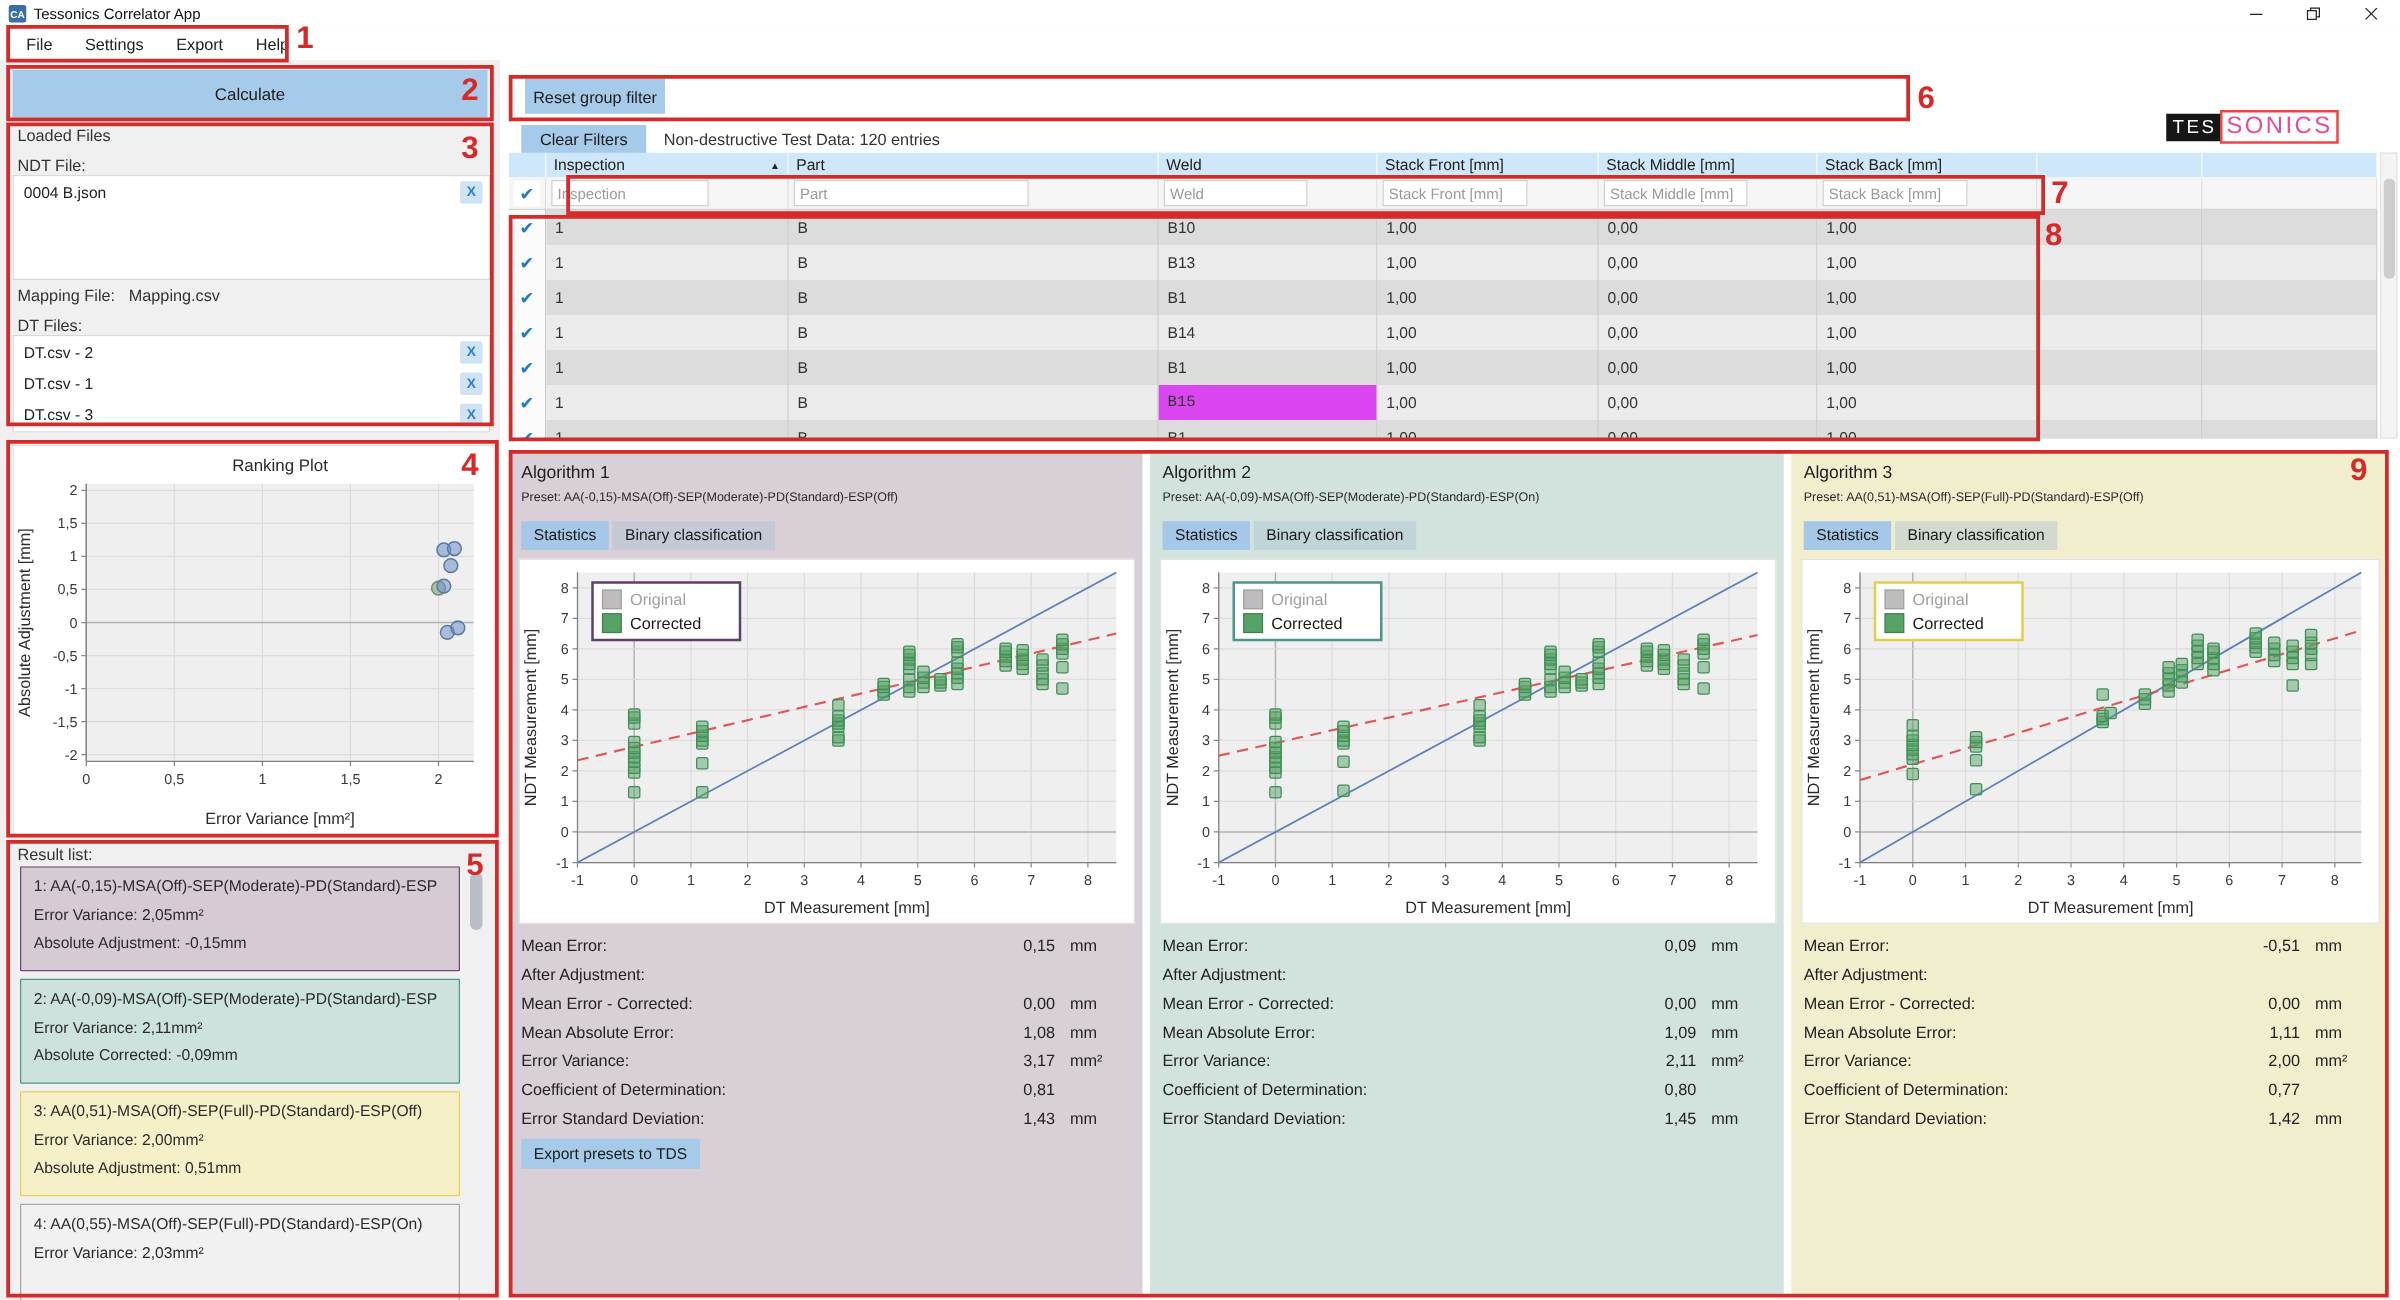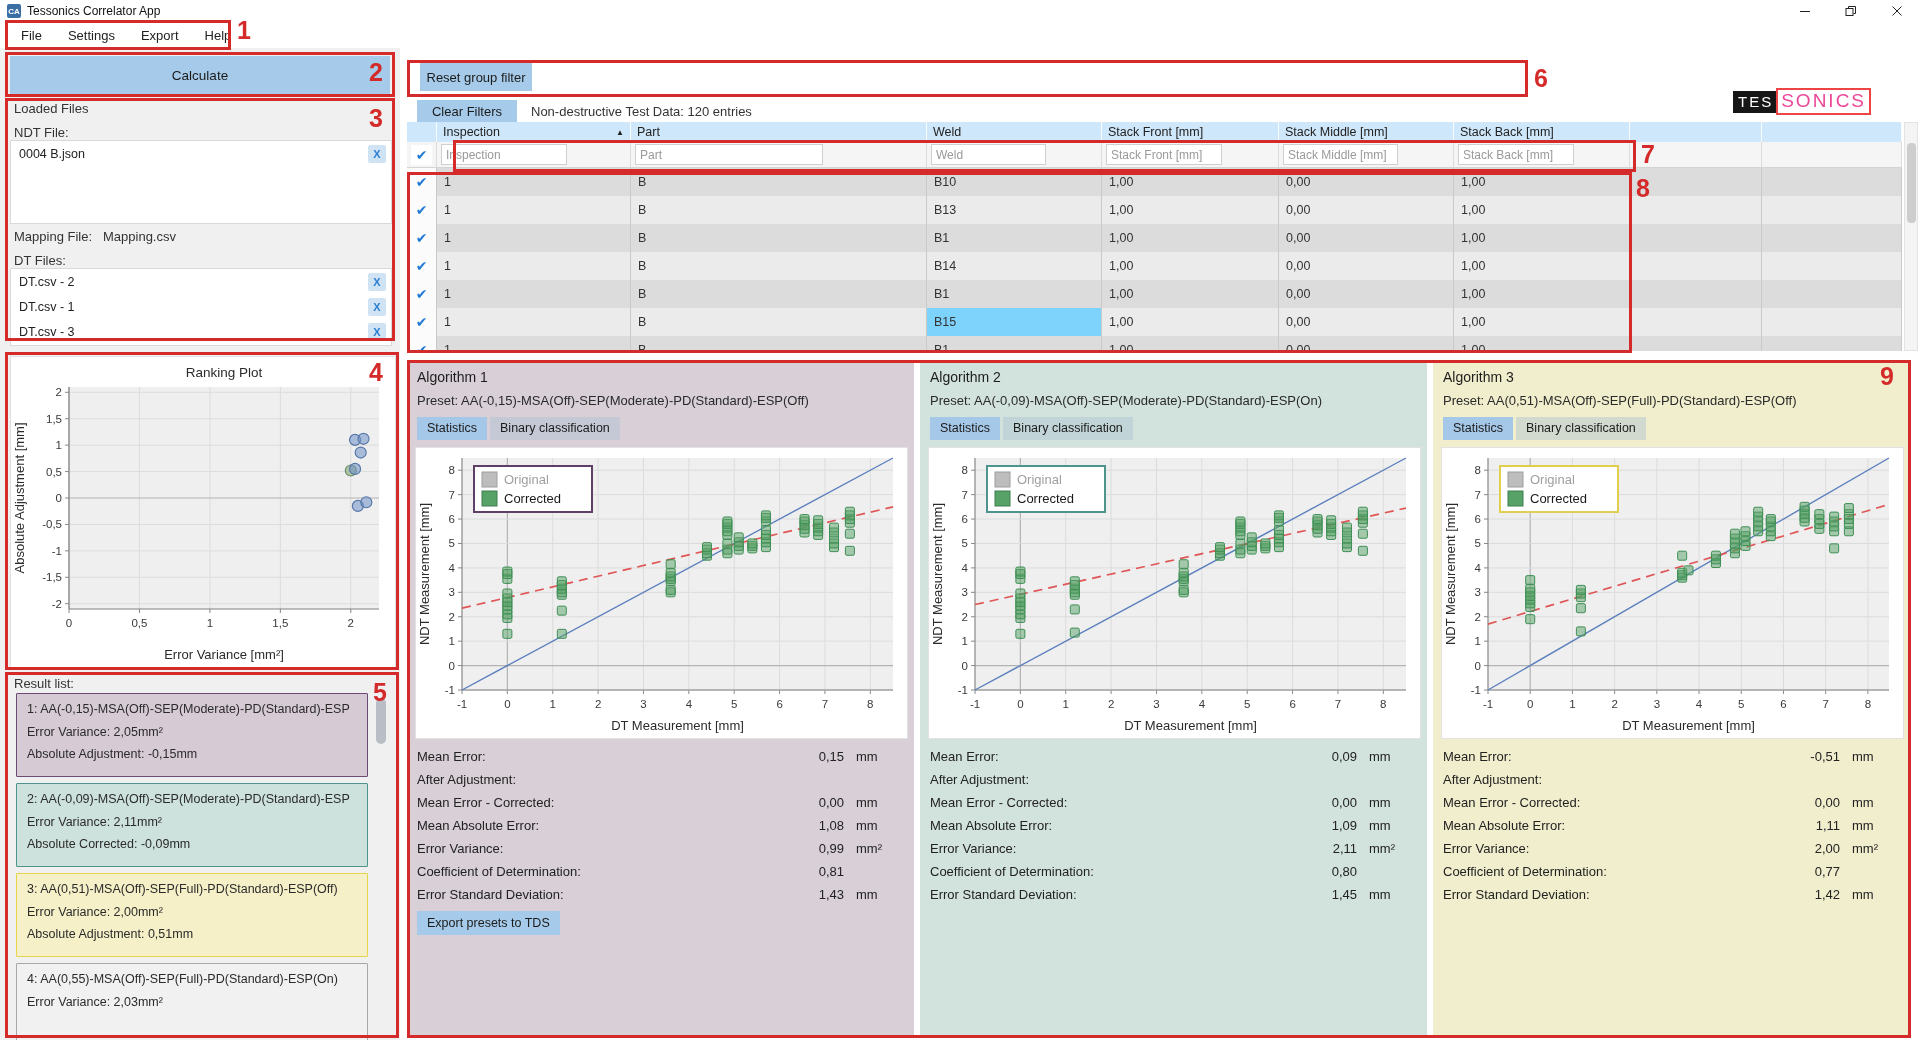--- a/index.html
+++ b/index.html
@@ -50,21 +50,21 @@
   .fcell input{height:19px;border:1px solid #d0d0d0;font-size:12px;padding:0 4px;color:#333;font-family:"Liberation Sans",sans-serif;background:#fff}
   .fcell input::placeholder{color:#9a9a9a}
   .dcell{height:28px;font-size:12.5px;color:#333;display:flex;align-items:center;padding:0 7px;
          border-right:1px solid #c9c9c9;box-sizing:border-box;flex:0 0 auto}
   .chk{color:#1e7ad4;font-size:14px;justify-content:center}
   .scrollbar{position:absolute;background:#f4f4f4;border:1px solid #e3e3e3;box-sizing:border-box}
   .scroll-thumb{position:absolute;left:2px;width:9px;background:#cdcdcd;border-radius:4px}
   
   .panel{position:absolute;top:0;height:674px;overflow:hidden}
   .panel .pt{position:absolute;left:10px;top:8px;font-size:14px;color:#1d1d1d}
-  .panel .pp{position:absolute;left:10px;top:32px;font-size:13px;color:#2a2a2a;white-space:nowrap}
+  .panel .pp{position:absolute;left:10px;top:32px;font-size:10px;color:#2a2a2a;white-space:nowrap}
   .tabs{position:absolute;left:10px;top:56px;display:flex;gap:3px}
   .tab{font-size:12.5px;padding:4px 10px 5px 10px;color:#1b1b1b}
   .tab.active{background:#a6c8e8}
   .tab.inactive{background:rgba(173,192,210,.45)}
   .stats{position:absolute;left:10px;top:384px;right:18px}
   .srow{display:flex;height:23px;align-items:center;font-size:13px;color:#222}
   .srow .lab{flex:1}
   .srow .val{width:60px;text-align:right}
   .srow .unit{width:40px;padding-left:12px}
   .export-btn{position:absolute;left:10px;top:550px;height:24px;padding:0 10px;font-size:12.5px}
@@ -344,21 +344,21 @@
         <div class="dcell" style="width: 176px; background: rgb(220, 220, 220);">1,00</div>
         <div class="dcell" style="width: 132px; background: rgb(220, 220, 220);"></div>
         <div class="dcell" style="width: 140px; background: rgb(220, 220, 220);"></div>
       </div>
       <div class="trow">
         <div class="dcell chk" style="width: 30px; background: rgb(251, 251, 251);">
           <span>✔</span>
         </div>
         <div class="dcell" style="width: 194px; background: rgb(235, 235, 235);">1</div>
         <div class="dcell" style="width: 296px; background: rgb(235, 235, 235);">B</div>
-        <div class="dcell" style="width: 175px; background: #7dd3fc;">B15</div>
+        <div class="dcell" style="width: 175px; background: #d946ef; font-family: Liberation Mono, monospace;">B15</div>
         <div class="dcell" style="width: 177px; background: rgb(235, 235, 235);">1,00</div>
         <div class="dcell" style="width: 175px; background: rgb(235, 235, 235);">0,00</div>
         <div class="dcell" style="width: 176px; background: rgb(235, 235, 235);">1,00</div>
         <div class="dcell" style="width: 132px; background: rgb(235, 235, 235);"></div>
         <div class="dcell" style="width: 140px; background: rgb(235, 235, 235);"></div>
       </div>
       <div class="trow">
         <div class="dcell chk" style="width: 30px; background: rgb(251, 251, 251);">
           <span>✔</span>
         </div>
@@ -546,21 +546,21 @@
             <span class="val">0,00</span>
             <span class="unit">mm</span>
           </div>
           <div class="srow">
             <span class="lab">Mean Absolute Error:</span>
             <span class="val">1,08</span>
             <span class="unit">mm</span>
           </div>
           <div class="srow">
             <span class="lab">Error Variance:</span>
-            <span class="val">0,99</span>
+            <span class="val">3,17</span>
             <span class="unit">mm²</span>
           </div>
           <div class="srow">
             <span class="lab">Coefficient of Determination:</span>
             <span class="val">0,81</span>
             <span class="unit"></span>
           </div>
           <div class="srow">
             <span class="lab">Error Standard Deviation:</span>
             <span class="val">1,43</span>

